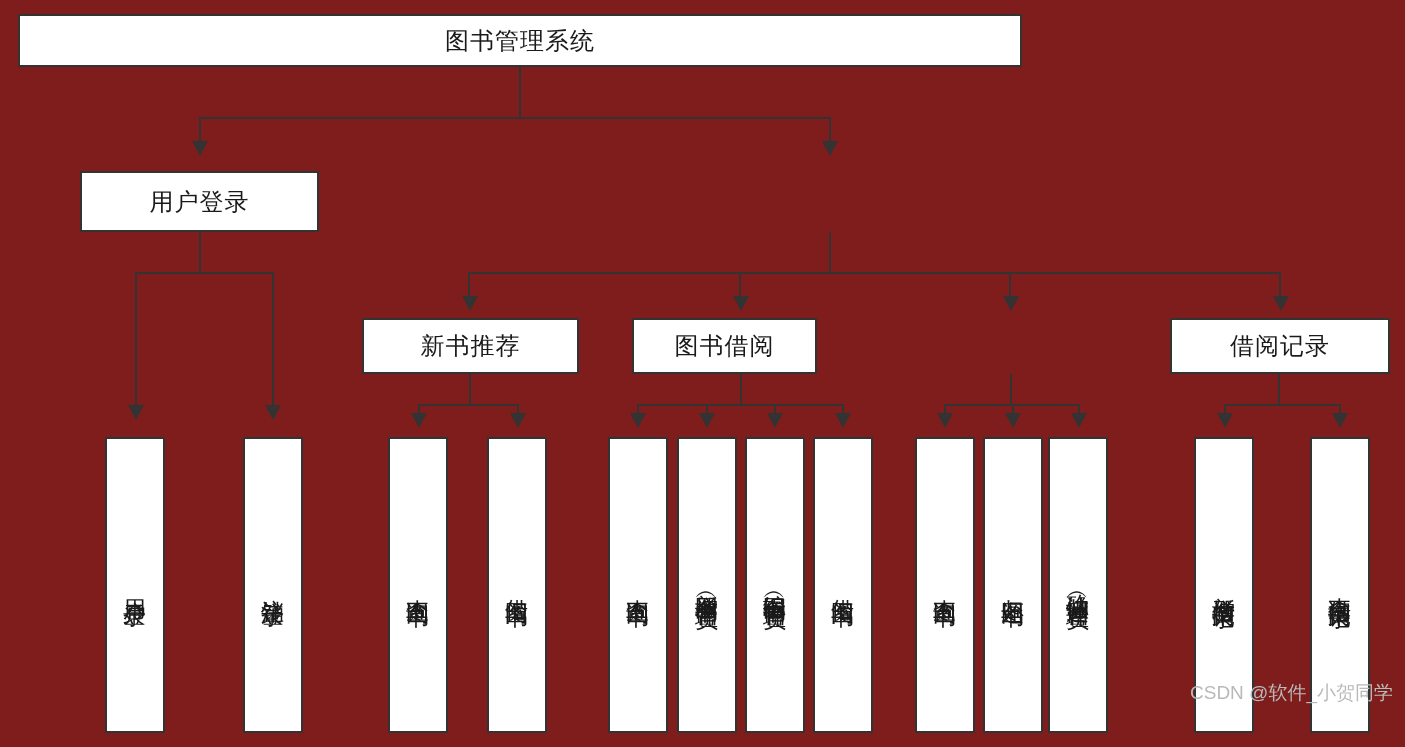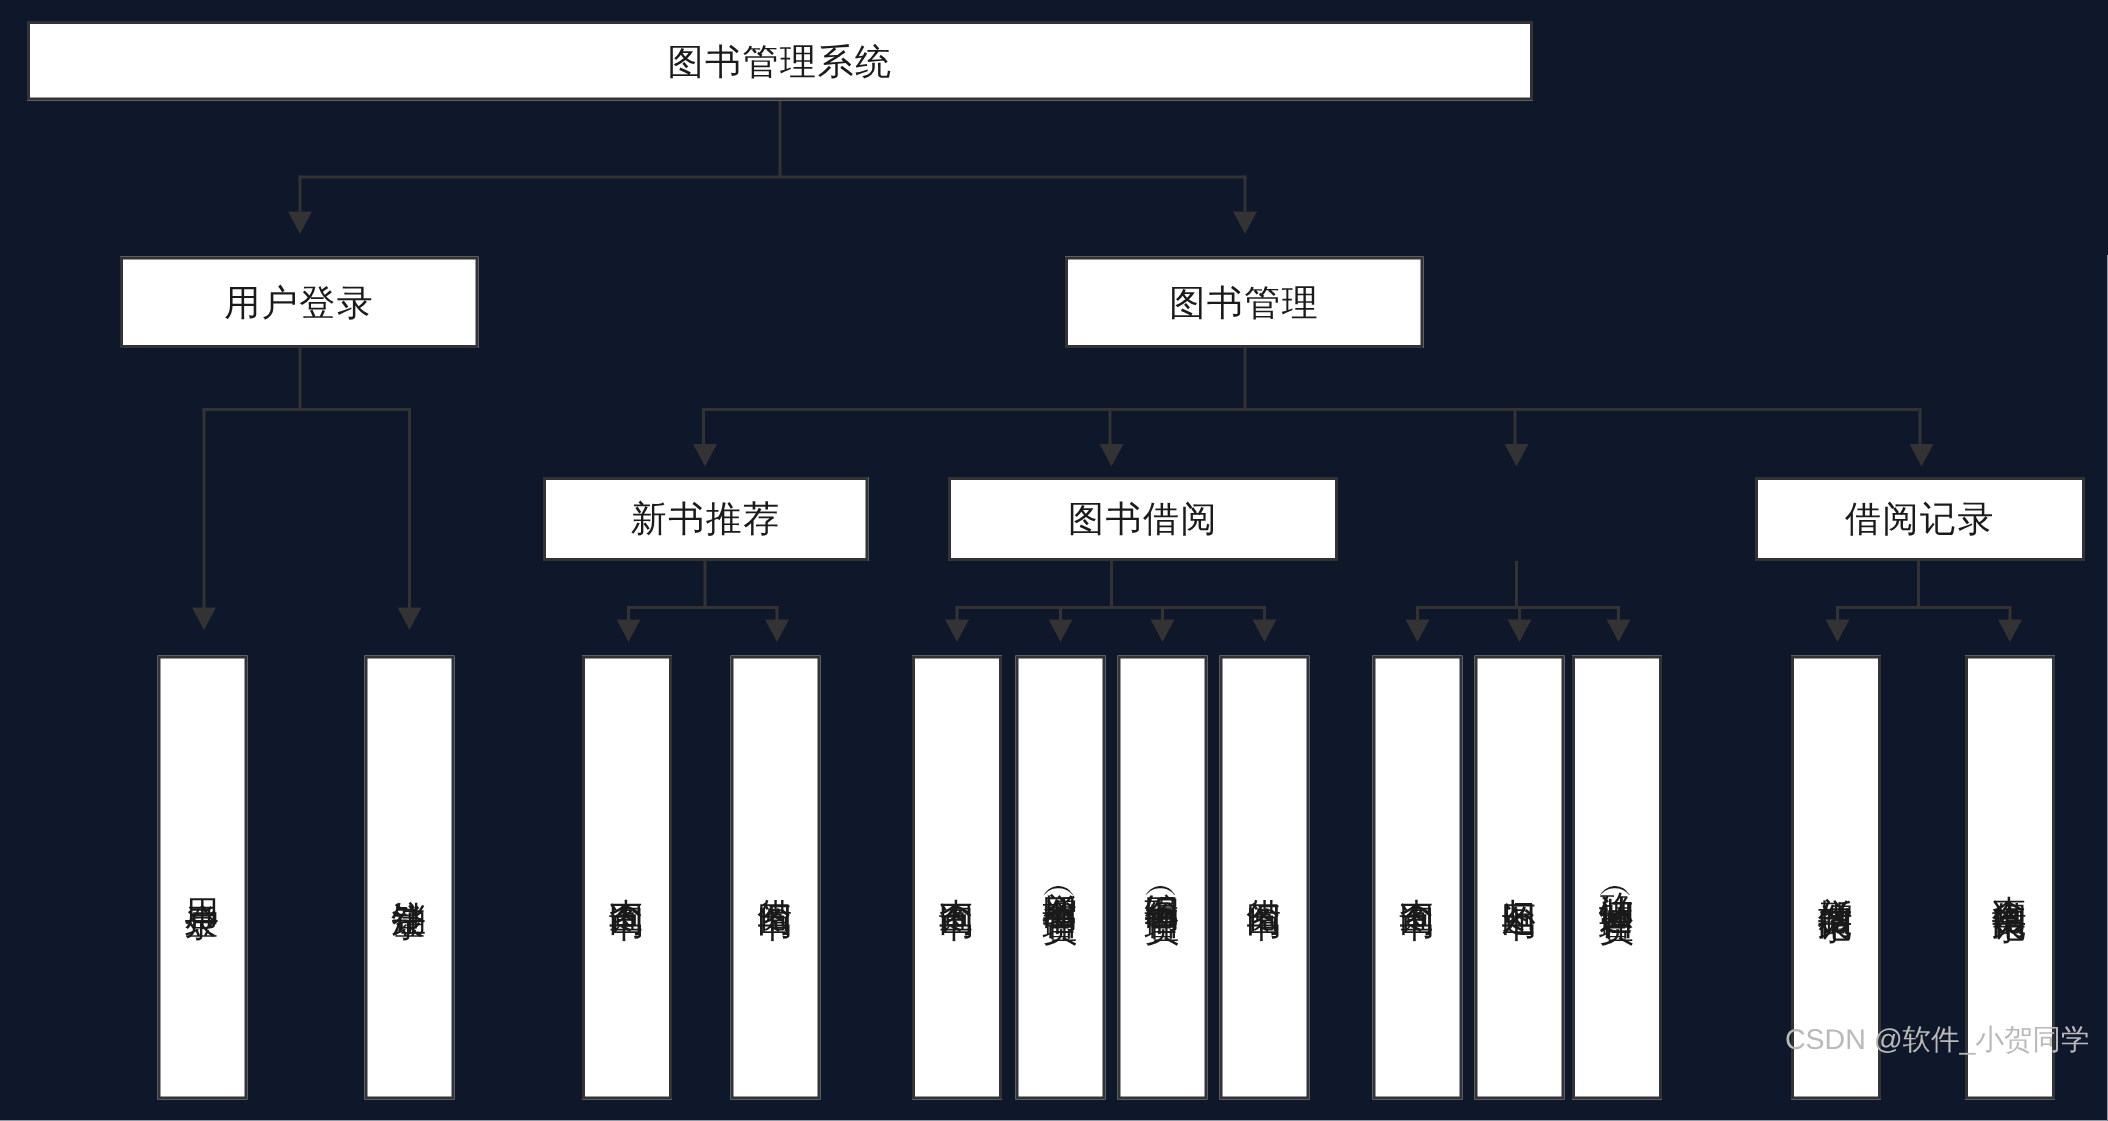--- a/index.html
+++ b/index.html
@@ -7,21 +7,21 @@
     padding: 0;
     background: #ffffff;
   }
   body {
     font-family: "Liberation Sans", "DejaVu Sans", sans-serif;
   }
   #canvas {
     position: relative;
     width: 1405px;
     height: 747px;
-    background: #0f172a;
+    background: #7f1d1d;
     overflow: hidden;
   }
   .node {
     position: absolute;
     box-sizing: border-box;
     background: #ffffff;
     border: 2px solid #333333;
     display: flex;
     align-items: center;
     justify-content: center;
@@ -137,28 +137,25 @@
   <div class="arrow" style="left:1217px; top:413px;"></div>
   <div class="arrow" style="left:1332px; top:413px;"></div>
 
   <div class="node horiz" style="left:18px; top:14px; width:1004px; height:53px;">
     <span>图书管理系统</span>
   </div>
 
   <div class="node horiz" style="left:80px; top:171px; width:239px; height:61px;">
     <span>用户登录</span>
   </div>
-  <div class="node horiz" style="left:710px; top:171px; width:239px; height:61px;">
-    <span>图书管理</span>
-  </div>
 
   <div class="node horiz" style="left:362px; top:318px; width:217px; height:56px;">
     <span>新书推荐</span>
   </div>
-  <div class="node horiz" style="left:632px; top:318px; width:260px; height:56px;">
+  <div class="node horiz" style="left:632px; top:318px; width:185px; height:56px;">
     <span>图书借阅</span>
   </div>
   <div class="node horiz" style="left:1170px; top:318px; width:220px; height:56px;">
     <span>借阅记录</span>
   </div>
 
   <div class="node vert" style="left:105px; top:437px; width:60px; height:296px;">
     <span class="txt">用户登录</span>
   </div>
   <div class="node vert" style="left:243px; top:437px; width:60px; height:296px;">

